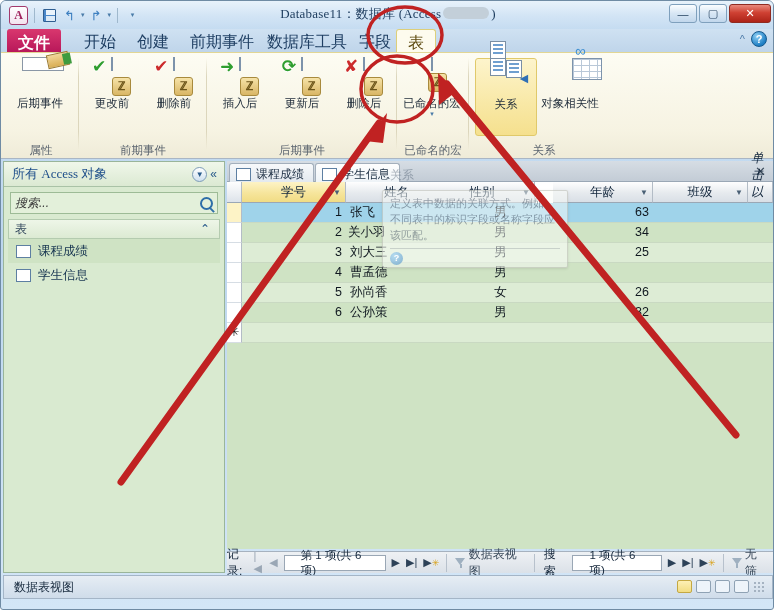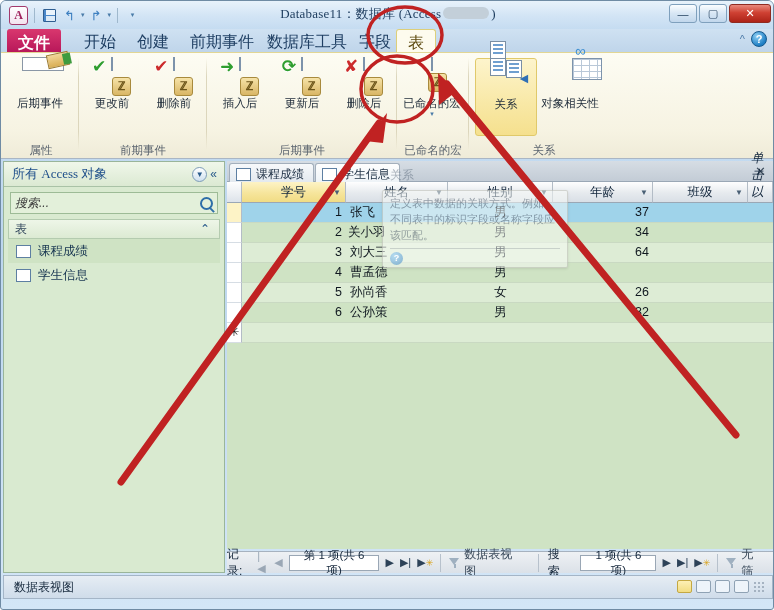--- a/index.html
+++ b/index.html
@@ -279,22 +279,22 @@
   #recnav {
     position:absolute; left:226px; top:550px; width:546px; height:22px;
     background:linear-gradient(#eef1f4,#dbe1e8);
     border-top:1px solid #a6b2bf;
     display:flex; align-items:center; font-size:12px; color:#16283c;
   }
   .navarrow { padding:0 3px; color:#2d4258; font-size:11px; }
   .navarrow.dim { color:#9aa7b5; }
   .navarrow .star { color:#d9a21b; font-size:9px; }
   .recbox {
-    border:1px solid #9aa7b5; background:#fff; height:16px; padding:0 5px;
-    display:flex;align-items:center; margin:12px 3px; font-size:11.5px;text-align:center;
+    border:1px solid #9aa7b5; background:#fff; height:16px; padding:0 16px;
+    display:flex;align-items:center; margin:12px 3px; font-size:11.5px;
   }
   .filterbtn { display:flex; align-items:center; gap:4px; padding:0 8px; color:#3a4a5b;
                border-left:1px solid #b7c1cc; height:18px; margin-left:4px;}
   .funnel { width:11px;height:10px; position:relative; }
   .funnel:before{content:"";position:absolute;left:0;top:0;border-left:5.5px solid transparent;
     border-right:5.5px solid transparent;border-top:7px solid #9fb0c0;}
   .funnel:after{content:"";position:absolute;left:4.5px;top:6px;width:2px;height:4px;background:#9fb0c0;}
   .searchbox { display:flex;align-items:center; gap:3px; margin-left:6px; padding-left:6px;
                border-left:1px solid #b7c1cc; height:18px;}
   .searchbox .sb { border:1px solid transparent; padding:0 2px; }
@@ -516,60 +516,60 @@
 
       <div class="rowsel-hdr"></div>
       <div class="ghdr key" style="left:15px;  width:104px;">
           <span>学号</span>
           <span class="dd">▼</span>
         </div>
       <div class="ghdr" style="left:119px; width:102px;">
           <span>姓名</span>
           <span class="dd">▼</span>
         </div>
-      <div class="ghdr" style="left:221px; width:105px;">
+      <div class="ghdr" style="left:203px; width:105px;">
           <span>性别</span>
           <span class="dd">▼</span>
         </div>
       <div class="ghdr" style="left:326px; width:100px;">
           <span>年龄</span>
           <span class="dd">▼</span>
         </div>
       <div class="ghdr" style="left:426px; width:95px;">
           <span>班级</span>
           <span class="dd">▼</span>
         </div>
       <div class="ghdr" style="left:521px; width:25px; justify-content:flex-start; padding-left:3px; font-style:italic;">
           <span>单击以添加</span>
         </div>
 
       <div class="rowsel cur" style="top:21px;"></div>
       <div class="grow sel" style="top:21px;">
         <div class="gcell num" style="left:0;   width:104px;"><span class="selcell">1</span></div>
         <div class="gcell" style="left:104px;width:102px;"><span>张飞</span></div>
         <div class="gcell ctr" style="left:206px;width:105px;"><span>男</span></div>
-        <div class="gcell num" style="left:311px;width:100px;"><span>37</span></div>
+        <div class="gcell num" style="left:311px;width:100px;"><span>63</span></div>
         <div class="gcell" style="left:411px;width:95px;"><span></span></div>
       </div>
 
       <div class="rowsel" style="top:41px;"></div>
       <div class="grow even" style="top:41px;">
         <div class="gcell num" style="left:0;   width:104px;"><span>2</span></div>
         <div class="gcell" style="left:102px;width:102px;"><span>关小羽</span></div>
         <div class="gcell ctr" style="left:206px;width:105px;"><span>男</span></div>
         <div class="gcell num" style="left:311px;width:100px;"><span>34</span></div>
         <div class="gcell" style="left:411px;width:95px;"><span></span></div>
       </div>
 
       <div class="rowsel" style="top:61px;"></div>
       <div class="grow odd" style="top:61px;">
         <div class="gcell num" style="left:0;   width:104px;"><span>3</span></div>
         <div class="gcell" style="left:104px;width:102px;"><span>刘大三</span></div>
         <div class="gcell ctr" style="left:206px;width:105px;"><span>男</span></div>
-        <div class="gcell num" style="left:311px;width:100px;"><span>64</span></div>
+        <div class="gcell num" style="left:311px;width:100px;"><span>25</span></div>
         <div class="gcell" style="left:411px;width:95px;"><span></span></div>
       </div>
 
       <div class="rowsel" style="top:81px;"></div>
       <div class="grow even" style="top:81px;">
         <div class="gcell num" style="left:0;   width:104px;"><span>4</span></div>
         <div class="gcell" style="left:104px;width:102px;"><span>曹孟德</span></div>
         <div class="gcell ctr" style="left:206px;width:105px;"><span>男</span></div>
         <div class="gcell" style="left:411px;width:95px;"><span></span></div>
       </div>

